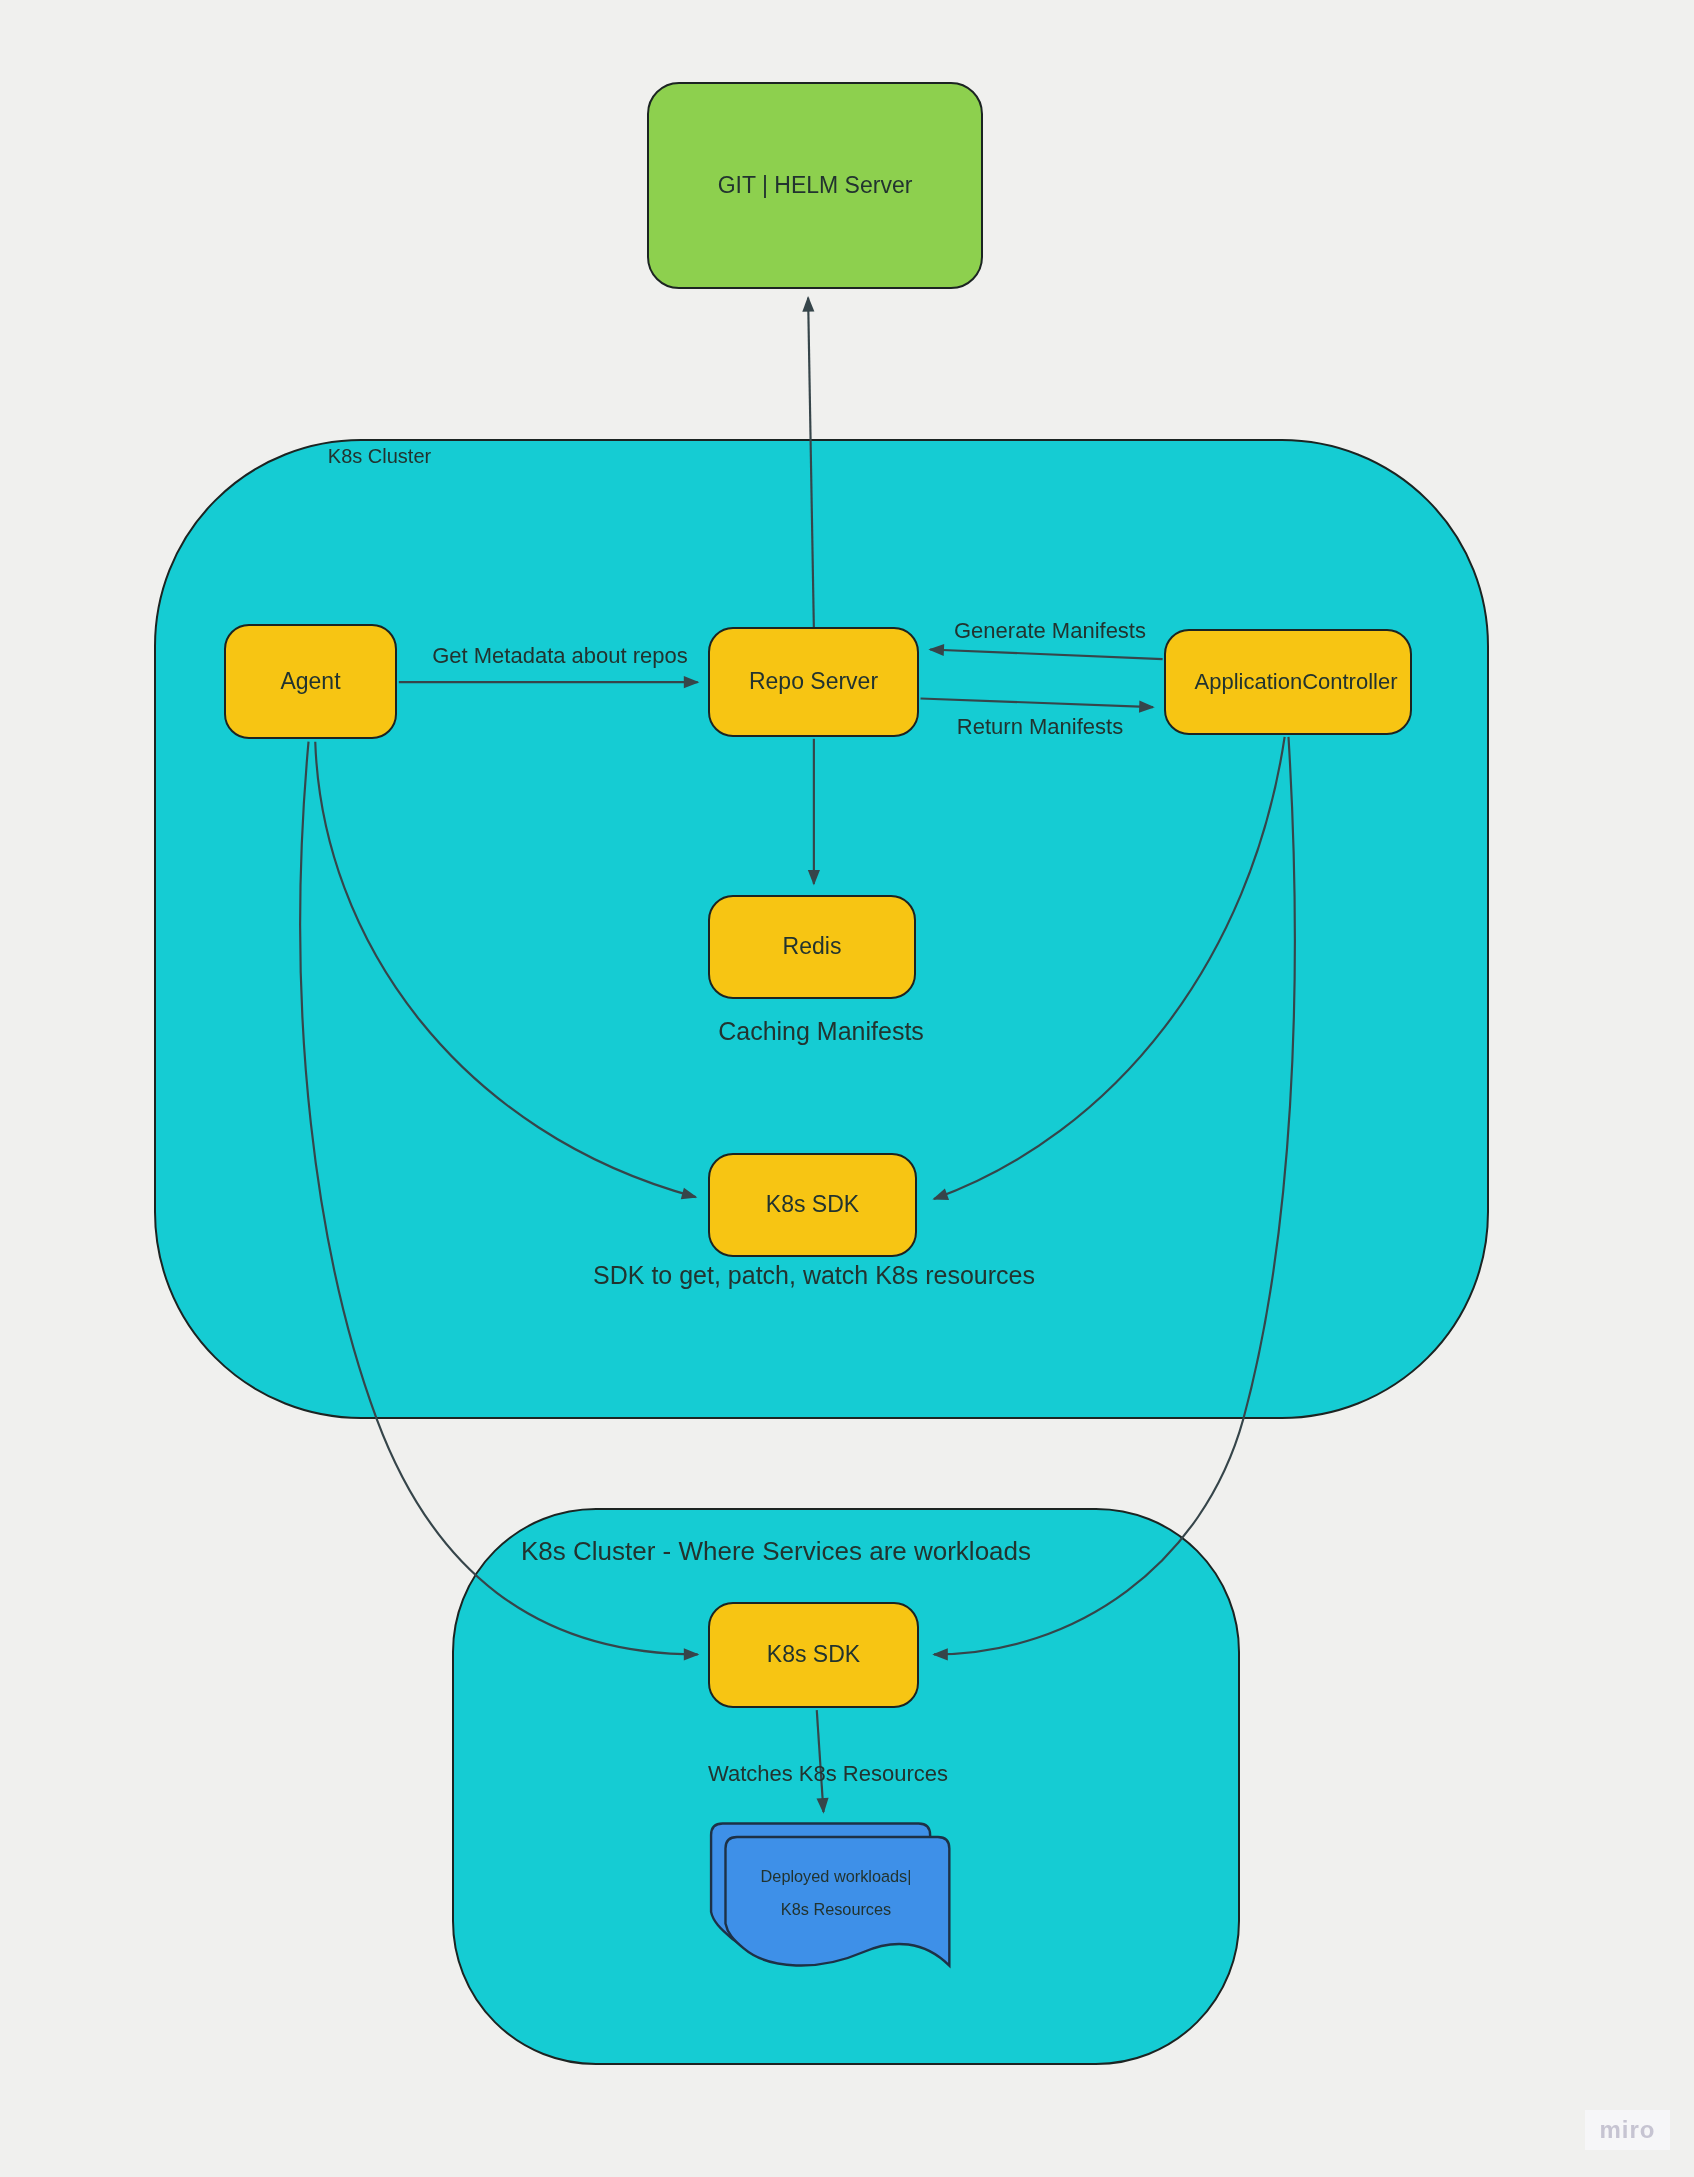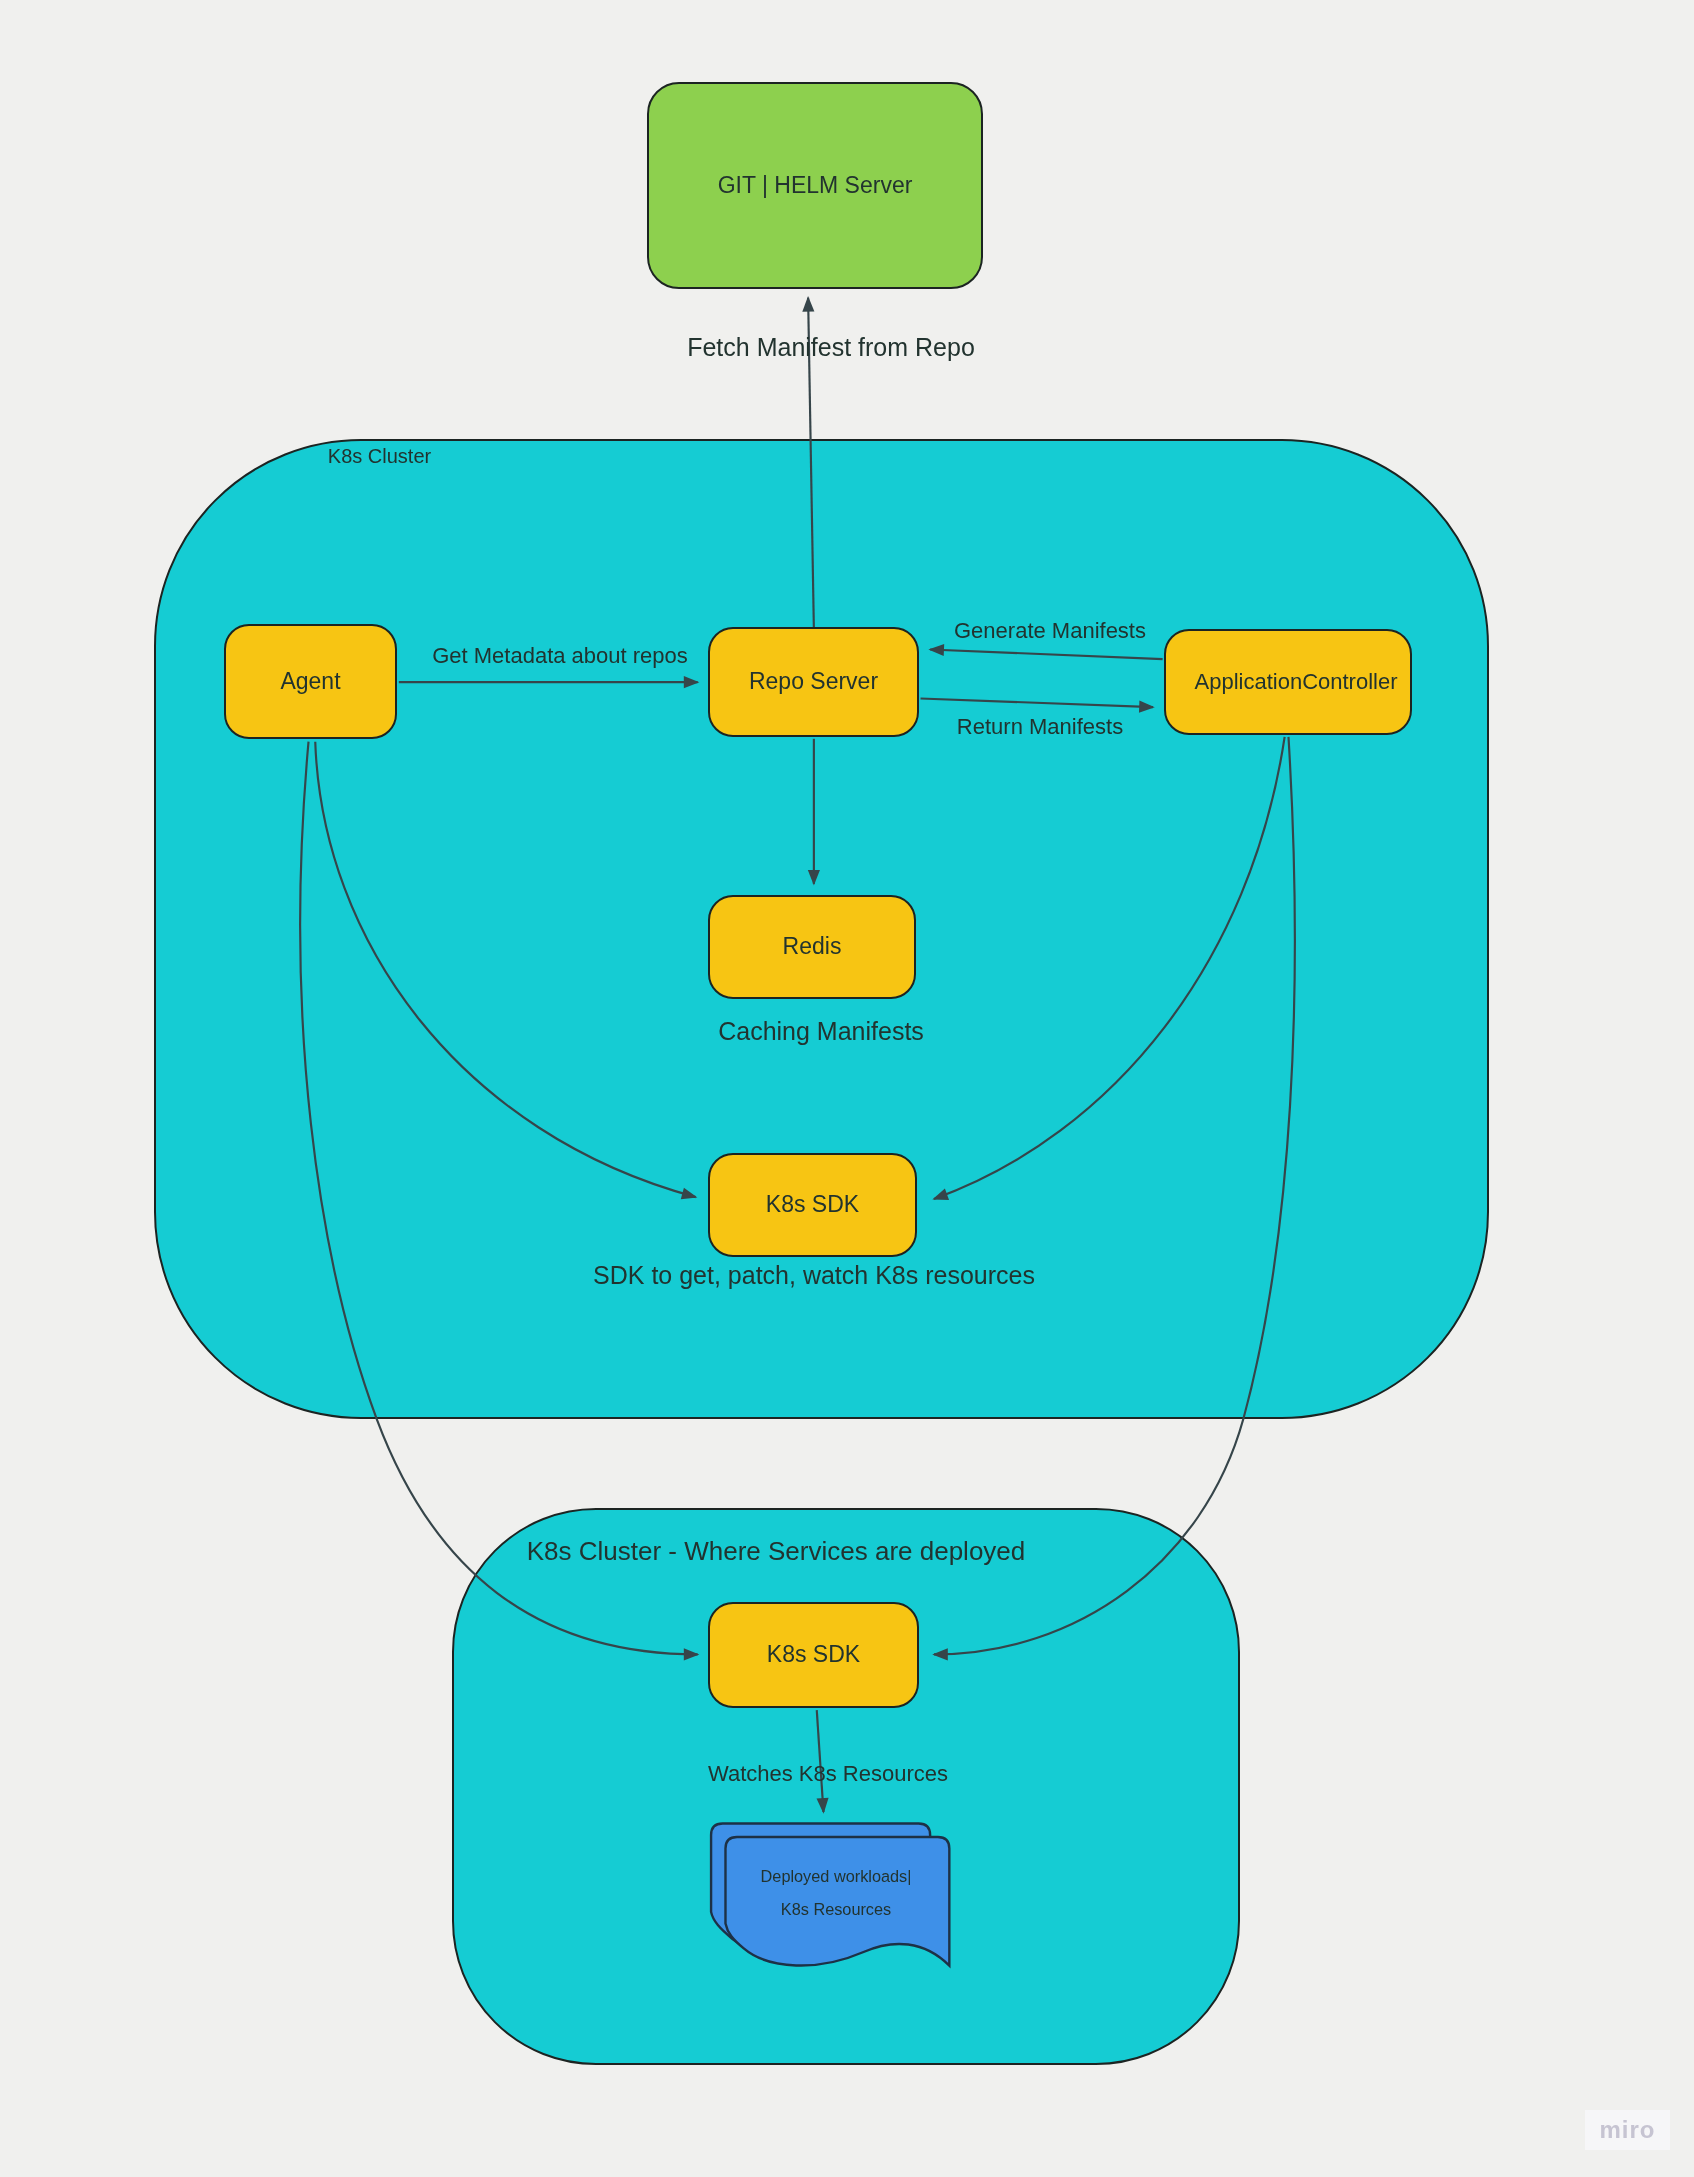--- a/index.html
+++ b/index.html
@@ -101,22 +101,21 @@
     <span>Redis</span>
   </div>
   <div class="node sdk1">
     <span>K8s SDK</span>
   </div>
   <div class="node sdk2">
     <span>K8s SDK</span>
   </div>
 
   <div class="cap cluster-title-main">K8s Cluster</div>
-  <div class="cap cluster-title-deploy">K8s Cluster - Where Services are deployed</div>
-  <div class="cap fetch">Fetch Manifest from Repo</div>
+  <div class="cap cluster-title-deploy">K8s Cluster - Where Services are workloads</div>
   <div class="cap get-metadata">Get Metadata about repos</div>
   <div class="cap generate">Generate Manifests</div>
   <div class="cap return">Return Manifests</div>
   <div class="cap caching">Caching Manifests</div>
   <div class="cap sdk-desc">SDK to get, patch, watch K8s resources</div>
   <div class="cap watches">Watches K8s Resources</div>
   <div class="cap doc-line1">Deployed workloads|</div>
   <div class="cap doc-line2">K8s Resources</div>
 
   <div class="watermark">

